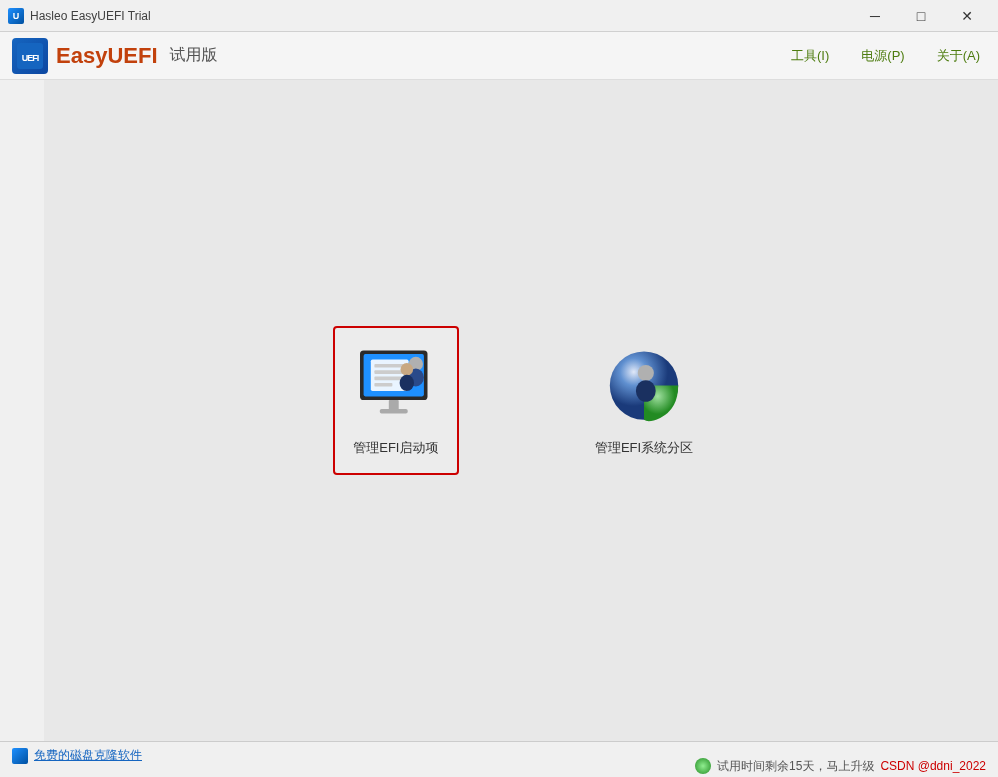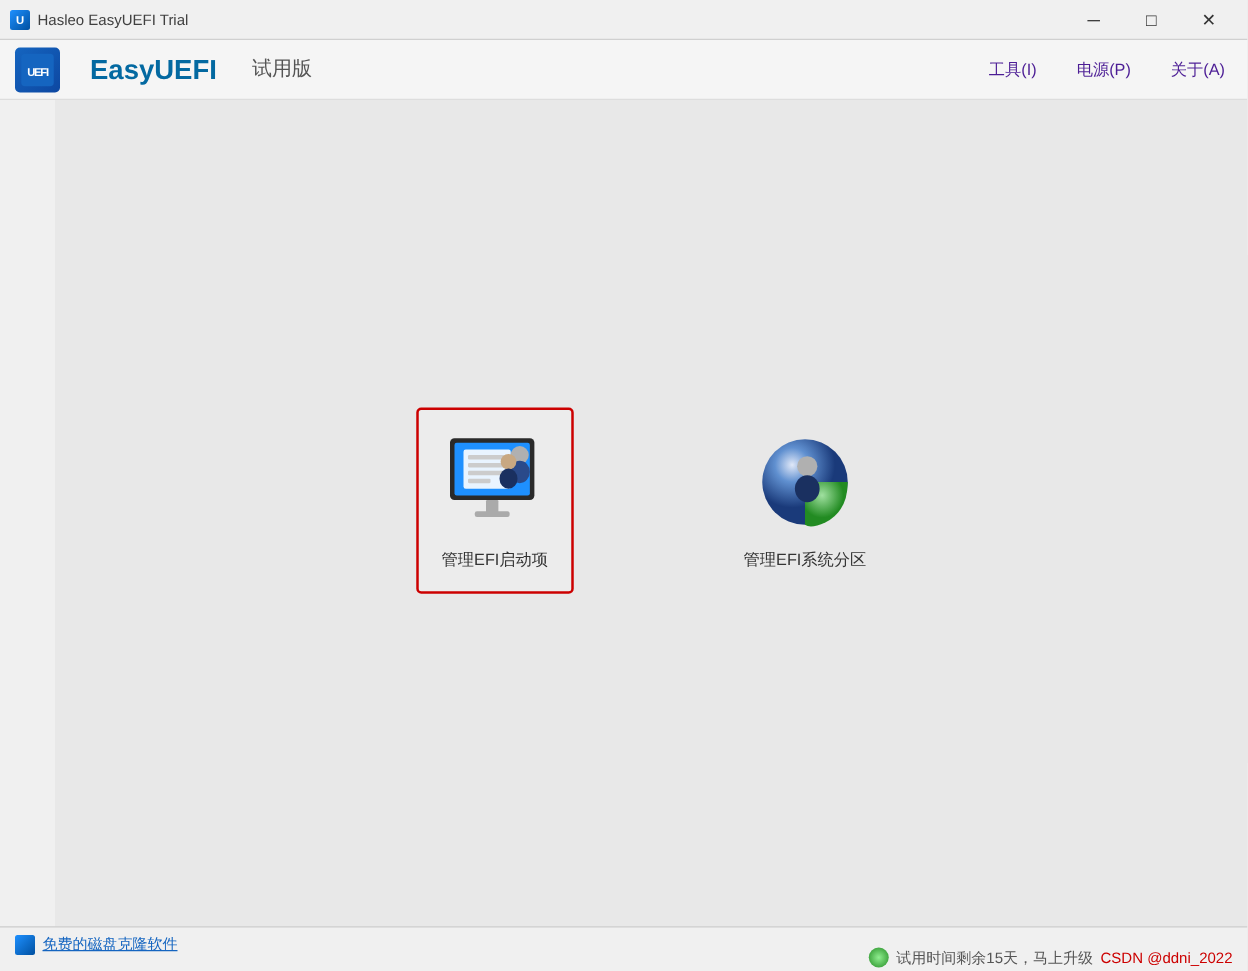--- a/index.html
+++ b/index.html
@@ -62,53 +62,53 @@
       background: #f5f5f5;
       height: 48px;
       display: flex;
       align-items: center;
       padding: 0 12px;
       border-bottom: 1px solid #ddd;
     }
     .app-logo {
       display: flex;
       align-items: center;
-      gap: 24px;
+      gap: 8px;
     }
     .app-logo-icon {
       width: 36px;
       height: 36px;
       background: linear-gradient(135deg, #1565c0, #0d47a1);
       border-radius: 4px;
       display: flex;
       align-items: center;
       justify-content: center;
       font-size: 10px;
       color: white;
       font-weight: bold;
       letter-spacing: -1px;
     }
     .app-logo-text {
       font-size: 22px;
       font-weight: bold;
-      color: #0369a1;
+      color: #c2410c;
     }
     .app-trial-text {
       font-size: 16px;
       color: #555;
       margin-left: 4px;
     }
     .menu-items {
       margin-left: auto;
       display: flex;
       gap: 20px;
     }
     .menu-item {
       font-size: 13px;
-      color: #4c1d95;
+      color: #4d7c0f;
       cursor: pointer;
       padding: 4px 6px;
       border-radius: 3px;
     }
 
     
     .main-content {
       background: #e8e8e8;
       height: calc(777px - 32px - 48px - 36px);
       display: flex;

